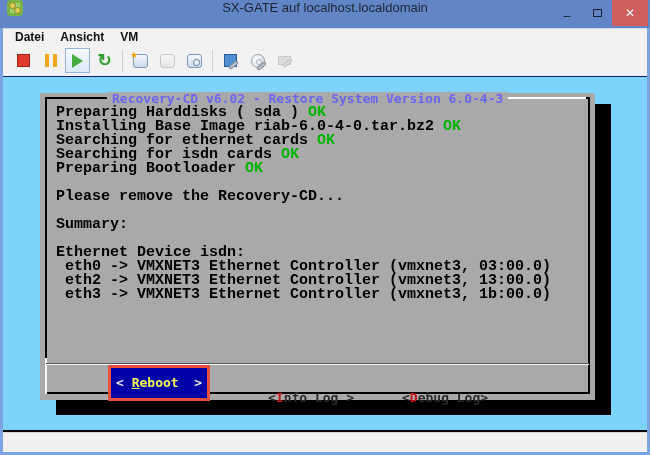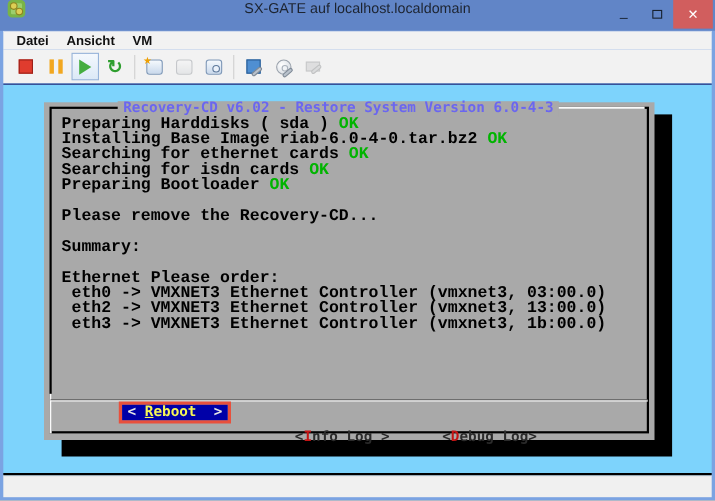--- a/index.html
+++ b/index.html
@@ -45,21 +45,21 @@
   .dbox{position:absolute;left:5px;right:5px;top:4px;bottom:6px;border:2px solid #000;}
   .dbox-title{position:absolute;top:-7px;left:60px;background:#a9a9a9;padding:0 5px;font-size:13px;line-height:14px;color:#6a66f0;white-space:pre;}
   .wseg-top{position:absolute;top:-2px;right:2px;width:84px;height:2px;background:#fafafa;}
   .wseg-bl{position:absolute;left:-2px;bottom:-2px;width:2px;height:36px;background:#fafafa;}
   .dlines{position:absolute;left:16px;top:13px;right:14px;}
   .cline{height:14px;font-size:15px;line-height:14px;color:#000;white-space:pre;font-family:Liberation Mono, monospace;}
   .ok{color:#00b400;}
   .dsep{position:absolute;left:6px;right:6px;top:270px;height:0;border-top:1px solid #565656;border-bottom:1px solid #fbfbfb;}
   .annotation{position:absolute;left:68px;top:272px;border:3px solid #e8503c;z-index:3;}
   .btn{font-size:13px;line-height:14px;white-space:pre;cursor:default;}
-  .btn-reboot{background:#0000a8;padding:0 5px;display:block;}
+  .btn-reboot{background:#0000a8;padding:8px 5px;display:block;}
   .btn-reboot .bracket{color:#e6e6e6;}
   .btn-reboot .hk{color:#f8f854;text-decoration:underline;}
   .btn-reboot .rest{color:#f8f854;}
   .btn-plain{position:absolute;top:298px;color:#2b2b2b;}
   .btn-plain .hk{color:#c41414;}
   .btn-info{left:228px;}
   .btn-debug{left:362px;}
   
   .statusbar{height:20px;background:#f0f0f0;border-top:1px solid #d9d9d9;flex:0 0 auto;}
 </style>
@@ -145,21 +145,21 @@
         <div class="cline"><span>Preparing Harddisks ( sda ) </span><span class="ok">OK</span></div>
         <div class="cline"><span>Installing Base Image riab-6.0-4-0.tar.bz2 </span><span class="ok">OK</span></div>
         <div class="cline"><span>Searching for ethernet cards </span><span class="ok">OK</span></div>
         <div class="cline"><span>Searching for isdn cards </span><span class="ok">OK</span></div>
         <div class="cline"><span>Preparing Bootloader </span><span class="ok">OK</span></div>
         <div class="cline"></div>
         <div class="cline">Please remove the Recovery-CD...</div>
         <div class="cline"></div>
         <div class="cline">Summary:</div>
         <div class="cline"></div>
-        <div class="cline">Ethernet Please order:</div>
+        <div class="cline">Ethernet Device isdn:</div>
         <div class="cline"> eth0 -&gt; VMXNET3 Ethernet Controller (vmxnet3, 03:00.0)</div>
         <div class="cline"> eth2 -&gt; VMXNET3 Ethernet Controller (vmxnet3, 13:00.0)</div>
         <div class="cline"> eth3 -&gt; VMXNET3 Ethernet Controller (vmxnet3, 1b:00.0)</div>
       </div>
 
       <div class="dsep"></div>
 
       <div class="annotation">
         <span class="btn btn-reboot"><span class="bracket">&lt; </span><span class="hk">R</span><span class="rest">eboot</span><span class="bracket">  &gt;</span></span>
       </div>

